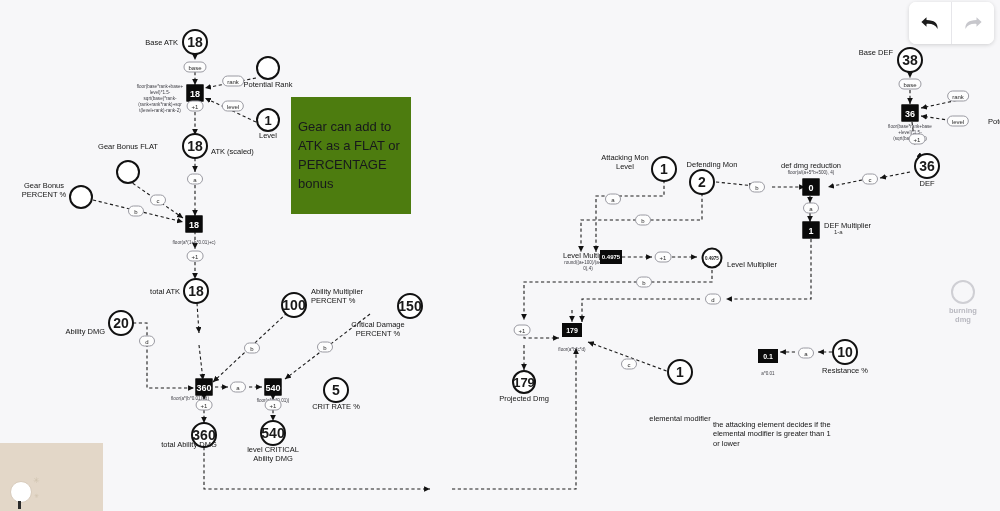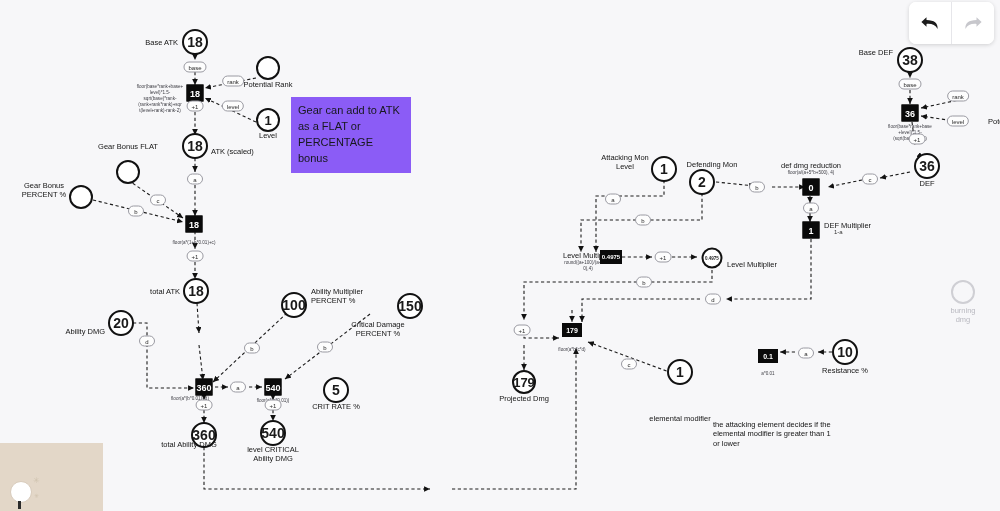--- a/index.html
+++ b/index.html
@@ -59,22 +59,22 @@
   .lbl.rt{transform:translateX(-100%);text-align:right;}
   .formula{
     position:absolute;font-size:4.6px;color:#3d3d44;
     line-height:1.3;text-align:center;white-space:pre-line;
     transform:translateX(-50%);
   }
   .sub{font-size:6px;color:#333;}
 
   
   .note{
-    position:absolute;background:#8b5cf6;
-    padding:6px 7px;font-size:11px;line-height:1.45;color:#17181c;
+    position:absolute;background:#4d7c0f;
+    padding:21px 7px;font-size:13px;line-height:1.45;color:#17181c;
     box-sizing:border-box;
   }
 
   
   .toolbar{
     position:absolute;top:2px;right:6px;
     display:flex;background:#ffffff;border-radius:7px;
     box-shadow:0 1px 4px rgba(0,0,0,.16);
     overflow:hidden;
   }
@@ -333,21 +333,21 @@
   <div class="node circle c-small" style="left:712px;top:258px;">
       <span style="font-size:4.5px">0.4975</span>
     </div>
   <div class="lbl" style="left:727px;top:260px;">Level Multiplier</div>
   <div class="pill" style="left:644px;top:282px;">b</div>
   <div class="pill" style="left:713px;top:299px;">d</div>
 
   <div class="node circle c-ghost" style="left:963px;top:292px;">
       <span></span>
     </div>
-  <div class="lbl ctr" style="left:963px;top:306px;color:#b9b9c0;">burning dmg</div>
+  <div class="lbl ctr" style="left:963px;top:306px;color:#b9b9c0;font-weight:bold;">burning dmg</div>
 
   <div class="node circle c-big" style="left:910px;top:60px;">
       <span>38</span>
     </div>
   <div class="lbl rt" style="left:893px;top:48px;">Base DEF</div>
   <div class="pill" style="left:910px;top:84px;">base</div>
 
   <div class="node box b-std" style="left:910px;top:113px;">
       <span>36</span>
     </div>

